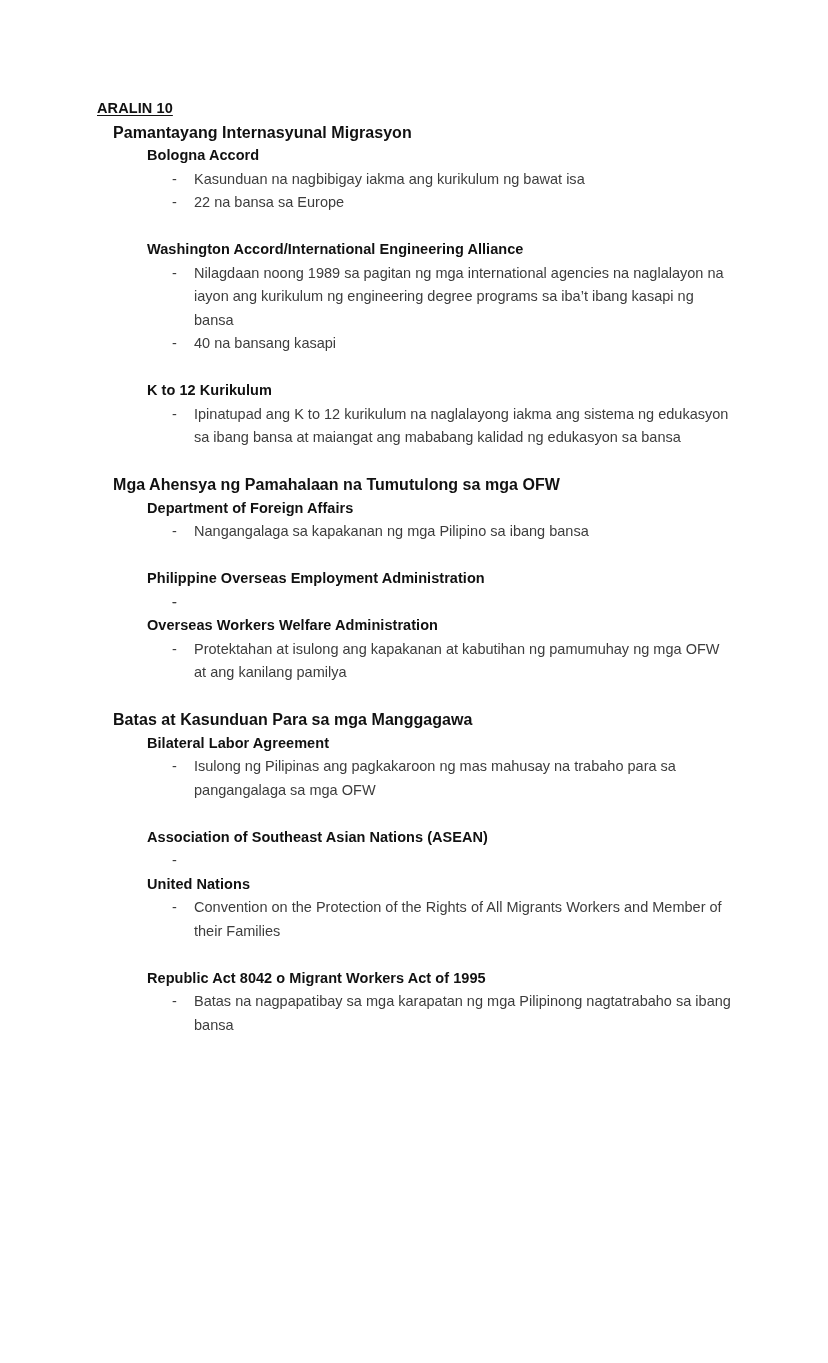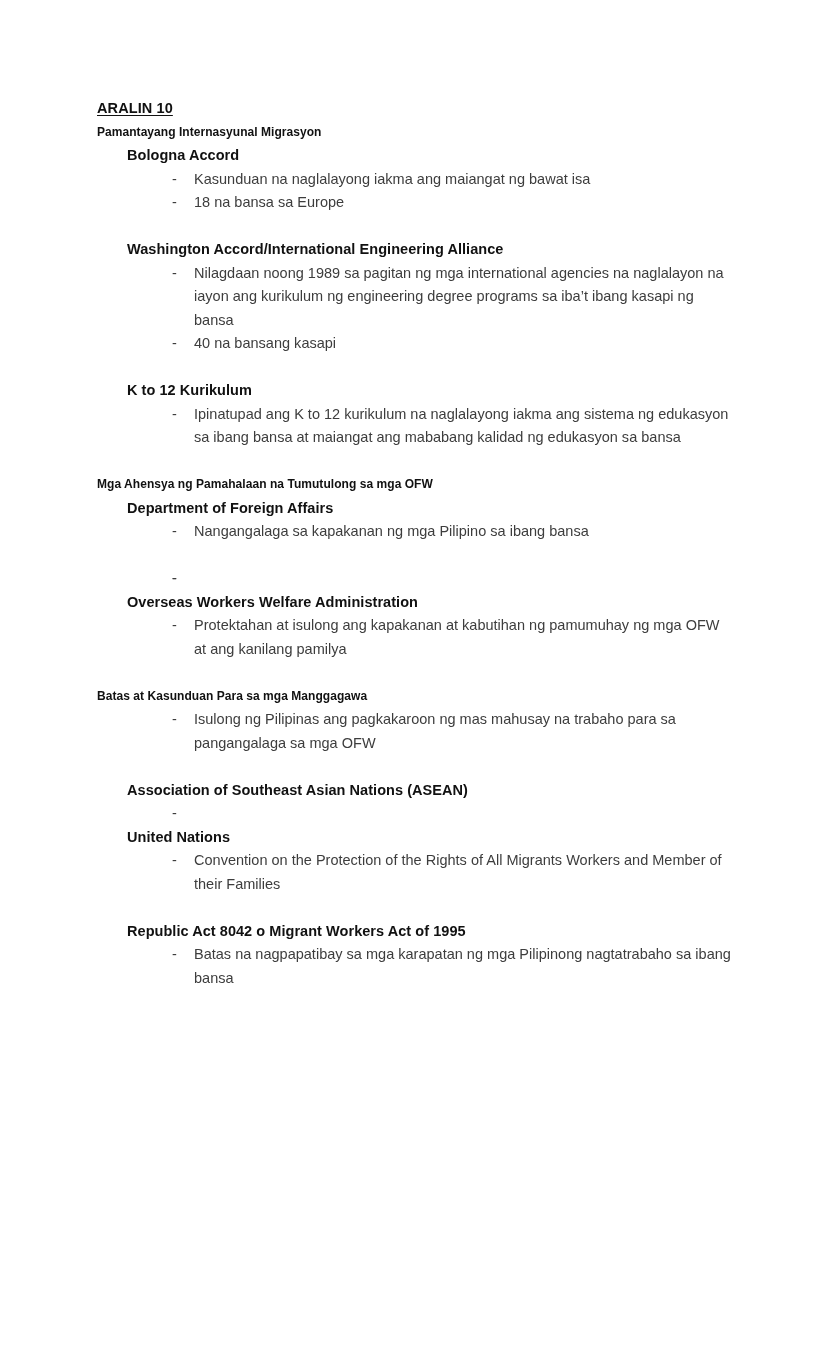--- a/index.html
+++ b/index.html
@@ -36,36 +36,36 @@
   .section {
     margin: 0;
   }
 
   .section-gap {
     height: 23.5px;
   }
 
   
   .h-major {
-    font-size: 12px;
+    font-size: 16px;
     font-weight: bold;
     color: #111111;
     line-height: 23.5px;
     letter-spacing: 0.05px;
-    margin-left: 0;
+    margin-left: 16px;
   }
 
   
   .h-sub {
     font-size: 14.5px;
     font-weight: bold;
     color: #111111;
     line-height: 23.5px;
     letter-spacing: 0.05px;
-    margin-left: 30px;
+    margin-left: 50px;
   }
 
   
   .bullets {
     list-style: none;
     margin: 0;
     padding: 0;
   }
 
   .bullet {
@@ -94,22 +94,22 @@
 <body>
 
 <div class="page">
   <div class="doc-title">ARALIN 10</div>
   <div id="body-content">
       <div class="section">
         <div class="h-major">Pamantayang Internasyunal Migrasyon</div>
         <div class="sub-block">
           <div class="h-sub">Bologna Accord</div>
           <ul class="bullets">
-            <li class="bullet"><span class="dash">-</span><span>Kasunduan na naglalayong iakma ang maiangat ng bawat isa</span></li>
-            <li class="bullet"><span class="dash">-</span><span>18 na bansa sa Europe</span></li>
+            <li class="bullet"><span class="dash">-</span><span>Kasunduan na nagbibigay iakma ang kurikulum ng bawat isa</span></li>
+            <li class="bullet"><span class="dash">-</span><span>22 na bansa sa Europe</span></li>
           </ul>
         </div>
         <div class="section-gap"></div>
         <div class="sub-block">
           <div class="h-sub">Washington Accord/International Engineering Alliance</div>
           <ul class="bullets">
             <li class="bullet"><span class="dash">-</span><span>Nilagdaan noong 1989 sa pagitan ng mga international agencies na naglalayon na iayon ang kurikulum ng engineering degree programs sa iba’t ibang kasapi ng bansa</span></li>
             <li class="bullet"><span class="dash">-</span><span>40 na bansang kasapi</span></li>
           </ul>
         </div>
@@ -125,37 +125,39 @@
       <div class="section">
         <div class="h-major">Mga Ahensya ng Pamahalaan na Tumutulong sa mga OFW</div>
         <div class="sub-block">
           <div class="h-sub">Department of Foreign Affairs</div>
           <ul class="bullets">
             <li class="bullet"><span class="dash">-</span><span>Nangangalaga sa kapakanan ng mga Pilipino sa ibang bansa</span></li>
           </ul>
         </div>
         <div class="section-gap"></div>
         <div class="sub-block">
+          <div class="h-sub">Philippine Overseas Employment Administration</div>
           <ul class="bullets">
             <li class="bullet"><span class="dash">-</span></li>
             <li class="bullet"><span class="dash">-</span></li>
           </ul>
         </div>
         <div class="section-gap"></div>
         <div class="sub-block">
           <div class="h-sub">Overseas Workers Welfare Administration</div>
           <ul class="bullets">
             <li class="bullet"><span class="dash">-</span><span>Protektahan at isulong ang kapakanan at kabutihan ng pamumuhay ng mga OFW at ang kanilang pamilya</span></li>
           </ul>
         </div>
         <div class="section-gap"></div>
       </div>
       <div class="section">
         <div class="h-major">Batas at Kasunduan Para sa mga Manggagawa</div>
         <div class="sub-block">
+          <div class="h-sub">Bilateral Labor Agreement</div>
           <ul class="bullets">
             <li class="bullet"><span class="dash">-</span><span>Isulong ng Pilipinas ang pagkakaroon ng mas mahusay na trabaho para sa pangangalaga sa mga OFW</span></li>
           </ul>
         </div>
         <div class="section-gap"></div>
         <div class="sub-block">
           <div class="h-sub">Association of Southeast Asian Nations (ASEAN)</div>
           <ul class="bullets">
             <li class="bullet"><span class="dash">-</span></li>
           </ul>

